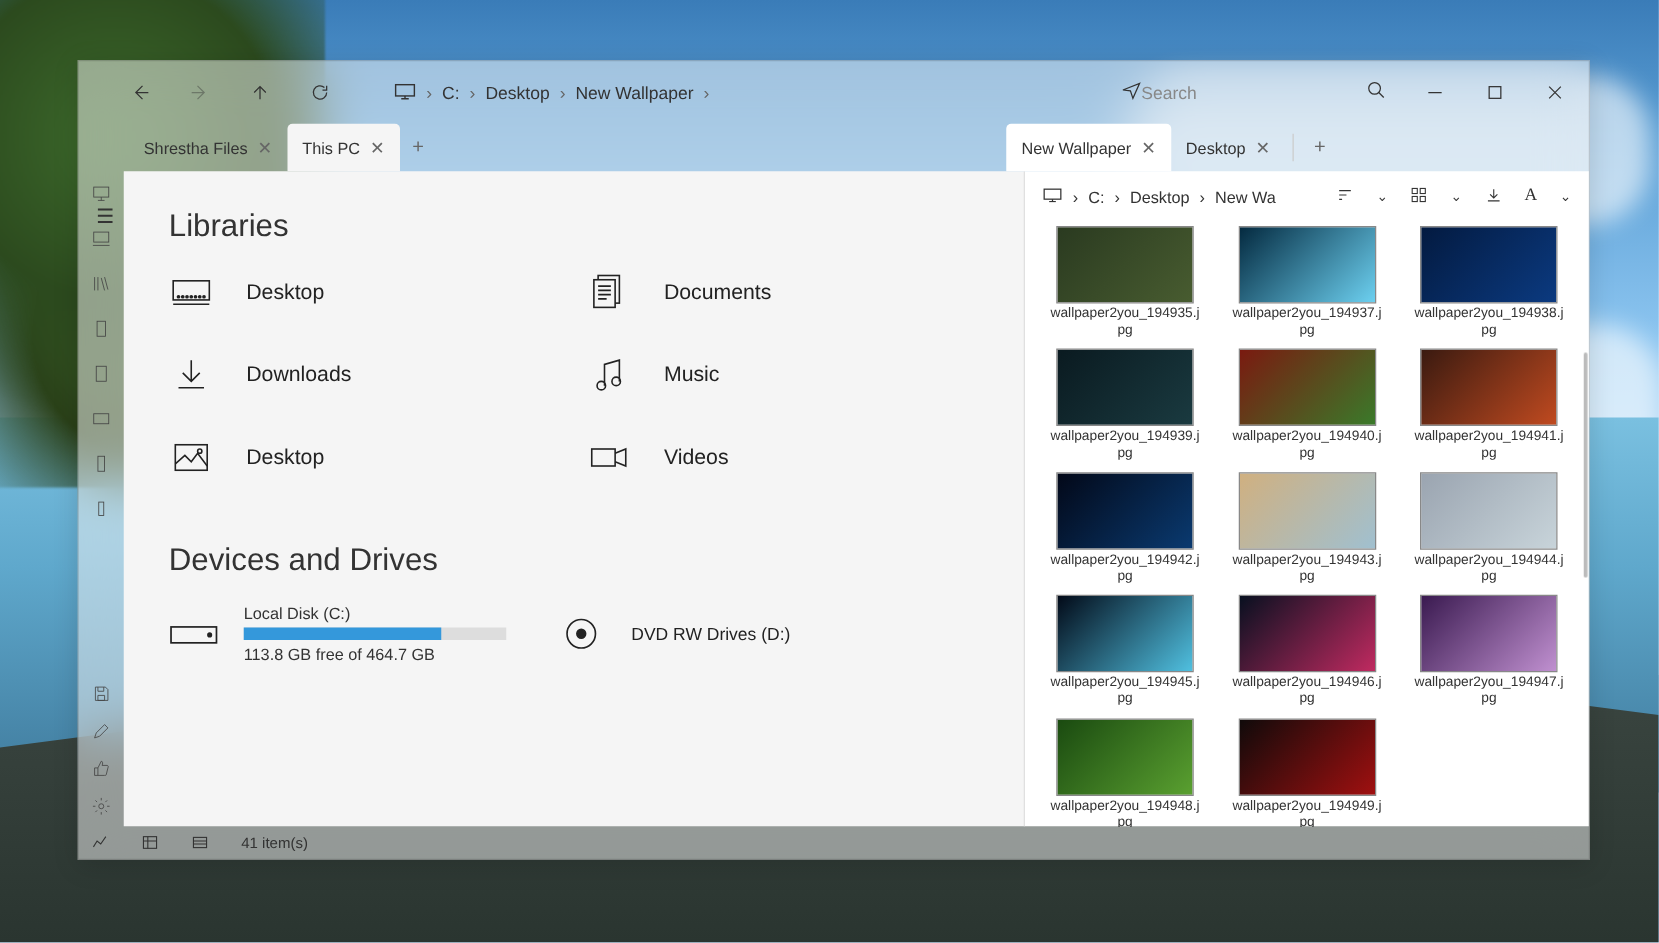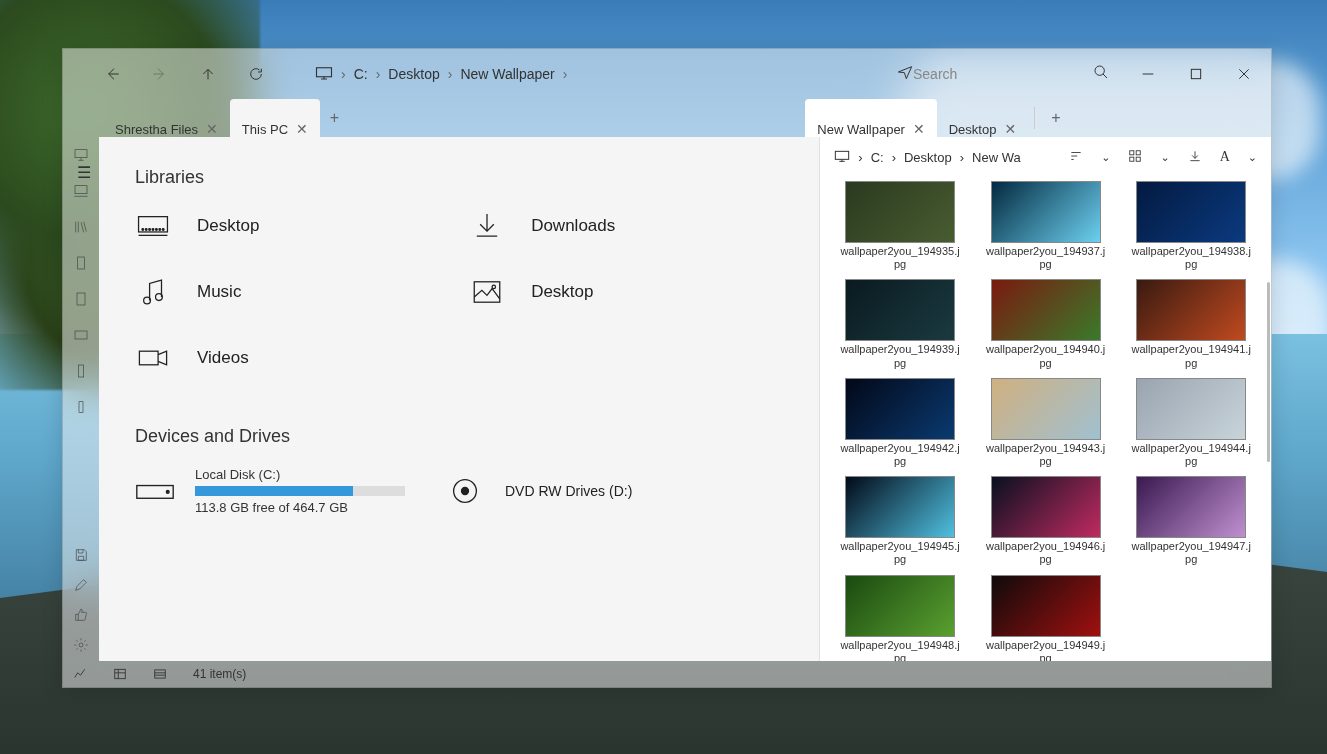--- a/index.html
+++ b/index.html
@@ -44,33 +44,33 @@
   .breadcrumb { display: flex; align-items: center; gap: 8px; margin-left: 50px; font-size: 14px; color: #333; }
   .breadcrumb .chev { color: #666; }
   .spacer { flex: 1; }
   .search-area { display: flex; align-items: center; margin-right: 10px; }
   .search-input { border: none; background: transparent; font-size: 14px; color: #555; width: 180px; outline: none; }
   .search-input::placeholder { color: #888; }
   .win-controls { display: flex; gap: 30px; margin-left: 20px; margin-right: 10px; }
 
   .tabbar { height: 38px; display: flex; align-items: stretch; padding-left: 40px; flex-shrink: 0; }
   .hamburger { position: absolute; left: 14px; top: 64px; font-size: 16px; color: #333; cursor: pointer; }
-  .tab { display: flex; align-items: flex-end; padding: 0 12px; font-size: 13px; color: #333; cursor: pointer; gap: 8px; }
+  .tab { display: flex; align-items: center; padding: 0 12px; font-size: 13px; color: #333; cursor: pointer; gap: 8px; }
   .tab.active { background: #f5f5f5; border-top-left-radius: 4px; border-top-right-radius: 4px; }
   .tab .close { font-size: 14px; color: #666; }
   .tab-add { display: flex; align-items: center; padding: 0 10px; color: #666; font-size: 16px; cursor: pointer; }
 
   .body { flex: 1; display: flex; min-height: 0; }
   .iconrail { width: 36px; background: transparent; display: flex; flex-direction: column; align-items: center; padding-top: 10px; gap: 20px; }
   .iconrail .bottom { margin-top: auto; display: flex; flex-direction: column; align-items: center; gap: 14px; padding-bottom: 8px; }
   .rail-icon { width: 16px; height: 16px; color: #444; cursor: pointer; }
   .rail-icon svg { width: 16px; height: 16px; stroke: currentColor; fill: none; stroke-width: 1; }
 
   .left-pane { flex: 1.05; background: #f5f5f5; padding: 30px 36px 10px 36px; overflow-y: auto; border-right: 1px solid #e0e0e0; }
-  .section-title { font-size: 18px; font-weight: 400; color: #333; margin-bottom: 20px; }
+  .section-title { font-size: 25px; font-weight: 400; color: #333; margin-bottom: 20px; }
   .lib-grid { display: grid; grid-template-columns: 1fr 1fr; gap: 30px 20px; margin-bottom: 50px; }
   .lib-item { display: flex; align-items: center; gap: 26px; cursor: pointer; }
   .lib-icon { width: 36px; height: 36px; display: flex; align-items: center; justify-content: center; }
   .lib-icon svg { width: 34px; height: 34px; stroke: #222; fill: none; stroke-width: 1.5; }
   .lib-label { font-size: 17px; color: #222; }
   .drive-row { display: flex; gap: 40px; }
   .drive { display: flex; align-items: center; gap: 20px; cursor: pointer; }
   .drive-icon { width: 40px; height: 28px; display:flex; align-items:center; justify-content:center;}
   .drive-icon svg { width: 40px; height: 28px; stroke: #222; fill: none; stroke-width: 1.5; }
   .drive-info { display: flex; flex-direction: column; gap: 4px; }
@@ -260,20 +260,30 @@
                 <circle cx="12" cy="19" r="1" fill="#222"></circle>
                 <circle cx="16" cy="19" r="1" fill="#222"></circle>
                 <circle cx="20" cy="19" r="1" fill="#222"></circle>
                 <circle cx="24" cy="19" r="1" fill="#222"></circle>
                 <circle cx="28" cy="19" r="1" fill="#222"></circle>
                 <circle cx="32" cy="19" r="1" fill="#222"></circle>
                 <path d="M3 26 H37"></path>
               </svg>
             </div>
           <div class="lib-label">Desktop</div>
+        </div>
+        <div class="lib-item">
+          <div class="lib-icon">
+              <svg viewBox="0 0 40 40">
+                <rect x="10" y="4" width="20" height="26"></rect>
+                <rect x="6" y="8" width="20" height="26" fill="#f5f5f5"></rect>
+                <path d="M10 14 H22 M10 18 H22 M10 22 H22 M10 26 H18"></path>
+              </svg>
+            </div>
+          <div class="lib-label">Documents</div>
         </div>
         <div class="lib-item">
           <div class="lib-icon">
               <svg viewBox="0 0 40 40">
                 <path d="M20 6 V26 M12 18 L20 26 L28 18 M8 32 H32"></path>
               </svg>
             </div>
           <div class="lib-label">Downloads</div>
         </div>
         <div class="lib-item">

